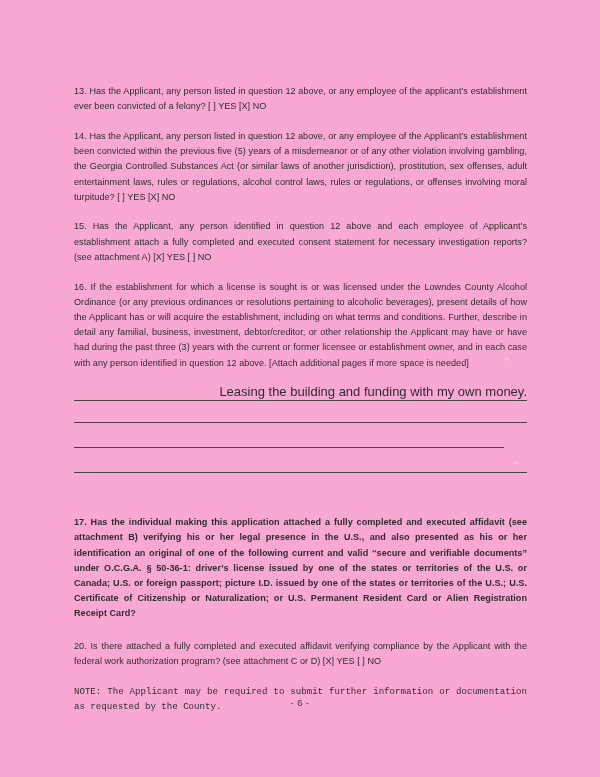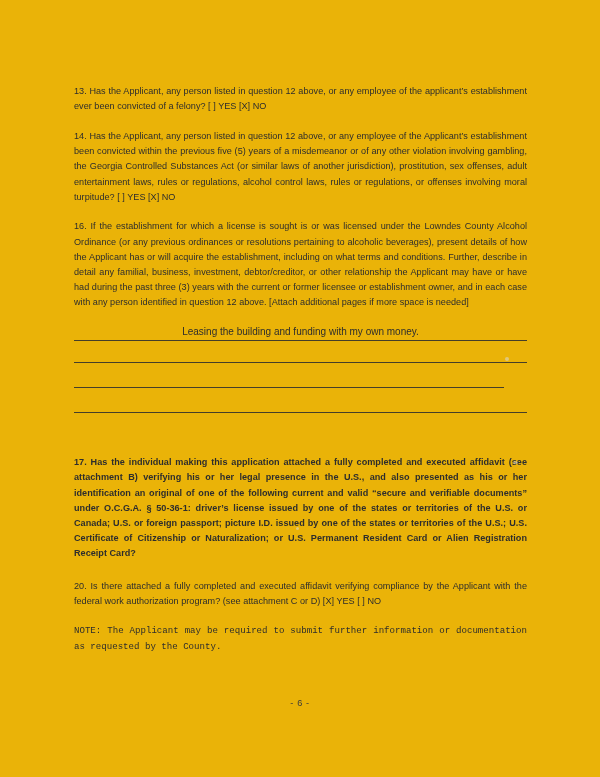--- a/index.html
+++ b/index.html
@@ -13,21 +13,21 @@
     position: relative;
     font-family: "Liberation Sans", sans-serif;
     color: #2b2b2b;
     overflow: hidden;
   }
 
   
   .page {
     position: absolute;
     inset: 0;
-    background: #eab308;
+    background: #f9a8d4;
   }
 
   
   .content {
     position: absolute;
     left: 74px;
     top: 84px;
     width: 453px;
   }
 
@@ -55,23 +55,23 @@
     text-align: left;
     color: #2d2d2d;
   }
 
   
   .write-block {
     margin: 4px 0 14px 0;
   }
 
   .write-answer {
-    font-size: 10px;
+    font-size: 13px;
     line-height: 13px;
-    text-align: center;
+    text-align: right;
     color: #2d2d2d;
     margin: 0 0 2px 0;
   }
 
   .rule {
     height: 0;
     border-bottom: 1.15px solid #2e2e2e;
     margin: 0 0 21px 0;
     opacity: 0.88;
   }
@@ -117,20 +117,21 @@
 <body>
 
 <div class="page">
 
   <div class="content">
 
     <p class="para">13.   Has the Applicant, any person listed in question 12 above, or any employee of the applicant’s establishment ever been convicted of a felony? [ ] YES [X] NO</p>
 
     <p class="para">14.   Has the Applicant, any person listed in question 12 above, or any employee of the Applicant’s establishment been convicted within the previous five (5) years of a misdemeanor or of any other violation involving gambling, the Georgia Controlled Substances Act (or similar laws of another jurisdiction), prostitution, sex offenses, adult entertainment laws, rules or regulations, alcohol control laws, rules or regulations, or offenses involving moral turpitude? [ ] YES [X]  NO</p>
 
+    <p class="para">15.   Has the Applicant, any person identified in question 12 above and each employee of Applicant’s establishment attach a fully completed and executed consent statement for necessary investigation reports? (see attachment A) [X] YES [ ]  NO</p>
 
     <p class="para">16.   If the establishment for which a license is sought is or was licensed under the Lowndes County Alcohol Ordinance (or any previous ordinances or resolutions pertaining to alcoholic beverages), present details of how the Applicant has or will acquire the establishment, including on what terms and conditions. Further, describe in detail any familial, business, investment, debtor/creditor, or other relationship the Applicant may have or have had during the past three (3) years with the current or former licensee or establishment owner, and in each case with any person identified in question 12 above.  [Attach additional pages if more space is needed]</p>
 
     <div class="write-block">
       <p class="write-answer">Leasing the building and funding with my own money.</p>
       <div class="rule r1"></div>
       <div class="rule r2"></div>
       <div class="rule r3"></div>
       <div class="rule r4"></div>
     </div>

